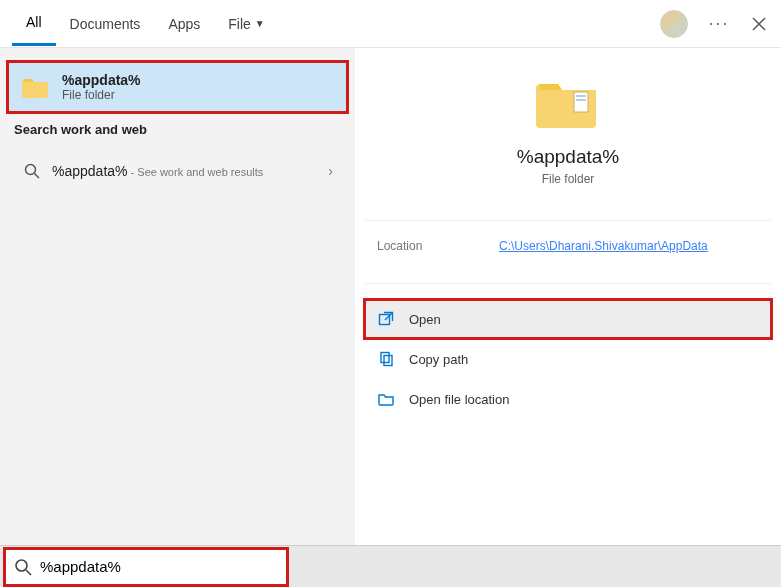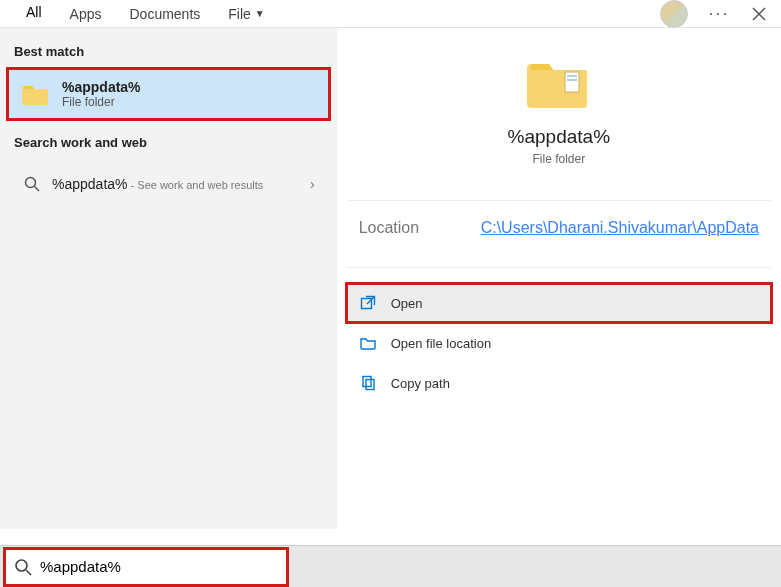--- a/index.html
+++ b/index.html
@@ -1,20 +1,20 @@
 <!DOCTYPE html>
 <html><head>
 <meta charset="utf-8">
 <style>
   * { box-sizing: border-box; margin: 0; padding: 0; font-family: "Segoe UI", Arial, sans-serif; }
   html, body { width: 781px; height: 587px; background: #fff; overflow: hidden; }
 
   
   .header {
-    display: flex; align-items: center; height: 28px;
+    display: flex; align-items: center; height: 48px;
     padding: 0 12px; border-bottom: 1px solid #e5e5e5;
     font-size: 14px; color: #333;
   }
   .tabs { display: flex; align-items: center; }
   .tab {
     padding: 0 14px; height: 44px; display: flex; align-items: center;
     cursor: pointer; color: #444;
   }
   .tab.active { border-bottom: 3px solid #0078d4; color: #000; font-weight: 500; }
   .tab .chev { margin-left: 4px; font-size: 10px; }
@@ -55,21 +55,21 @@
 
   
   .preview-center { text-align: center; padding: 30px 0 18px; }
   .folder-big {
     width: 64px; height: 52px; margin: 0 auto 16px;
   }
   .preview-title { font-size: 19px; color: #222; font-weight: 500; margin-bottom: 4px; }
   .preview-sub { font-size: 12px; color: #666; }
   .divider { height: 1px; background: #eee; margin: 16px 0; }
 
-  .meta-row { display: flex; font-size: 16px; color: #555; padding: 2px 12px 14px; gap: 22px; }
+  .meta-row { display: flex; font-size: 12px; color: #555; padding: 2px 12px 14px; gap: 22px; }
   .meta-row .k { width: 100px; color: #777; }
   .meta-row .v { flex: 1; text-decoration: underline; color: #3b82f6; cursor: pointer; }
 
   .action {
     display: flex; align-items: center; padding: 10px 12px;
     font-size: 13px; color: #333; cursor: pointer; margin: 2px 0;
   }
   .action .ai { width: 18px; height: 18px; margin-right: 14px; display:flex; align-items:center; justify-content:center; }
   .action:hover, .action.sel { background: #eaeaea; text-align: center; }
   .action.sel.highlight-red { outline: 3px solid #d11a1a; outline-offset: -1px; background:#ededed; }
@@ -99,24 +99,24 @@
 </style>
 </head>
 <body>
 
 <div class="header">
   <div class="tabs">
     <div class="tab active">
         <span>All</span>
       </div>
     <div class="tab">
+        <span>Documents</span>
+      </div>
+    <div class="tab">
         <span>Apps</span>
-      </div>
-    <div class="tab">
-        <span>Documents</span>
       </div>
     <div class="tab">
       <span>File</span>
       <span class="chev">▼</span>
     </div>
   </div>
   <div class="header-spacer"></div>
   <div class="header-right">
     <div class="avatar"></div>
     <div class="dots">···</div>
@@ -124,36 +124,35 @@
       <svg width="14" height="14" viewBox="0 0 14 14" fill="none" stroke-width="1.5">
           <path d="M1 1 L13 13 M13 1 L1 13"></path>
         </svg>
     </div>
   </div>
 </div>
 
 <div class="body">
 
   <div class="left">
-    <div class="section-label">Best match</div>
 
     <div class="result-row best highlight-red">
       <div class="icon">
         <svg width="28" height="24" viewBox="0 0 28 24">
             <path fill="#f8d471" d="M2 4h8l2 3h14v14a2 2 0 0 1-2 2H2a2 2 0 0 1-2-2V6a2 2 0 0 1 2-2z"></path>
             <path fill="#f3c746" d="M2 4h8l2 3H2z"></path>
           </svg>
       </div>
       <div class="txt">
         <div class="title">%appdata%</div>
         <div class="subtitle">File folder</div>
       </div>
     </div>
 
-    <div class="section-label" style="margin-top:10px">Search work and web</div>
+    <div class="section-label" style="margin-top:4px">Search work and web</div>
 
     <div class="result-row web">
       <div class="icon" style="width:20px;margin-right:10px">
         <svg width="16" height="16" viewBox="0 0 16 16" fill="none" stroke="#555" stroke-width="1.5">
             <circle cx="6.5" cy="6.5" r="5"></circle>
             <path d="M10.5 10.5 L15 15"></path>
           </svg>
       </div>
       <div class="txt">
         <span class="title">%appdata%</span><span class="sub-inline"> - See work and web results</span>
@@ -191,35 +190,35 @@
             <rect x="1.5" y="3.5" width="10" height="10"></rect>
             <path d="M6 1.5h8.5V10"></path>
             <path d="M14 2 L7 9"></path>
           </svg>
       </div>
       <span>Open</span>
     </div>
 
     <div class="action">
       <div class="ai">
-        <svg width="16" height="14" viewBox="0 0 16 14" fill="none" stroke="#0078d4" stroke-width="1.4">
-            <path d="M1 3h5l1.5 2H15v7a1 1 0 0 1-1 1H2a1 1 0 0 1-1-1z"></path>
-          </svg>
-      </div>
-      <span>Open file location</span>
-    </div>
-
-    <div class="action">
-      <div class="ai">
         <svg width="16" height="16" viewBox="0 0 16 16" fill="none" stroke="#0078d4" stroke-width="1.4">
             <rect x="3" y="1.5" width="8" height="10"></rect>
             <rect x="6" y="4.5" width="8" height="10"></rect>
           </svg>
       </div>
       <span>Copy path</span>
+    </div>
+
+    <div class="action">
+      <div class="ai">
+        <svg width="16" height="14" viewBox="0 0 16 14" fill="none" stroke="#0078d4" stroke-width="1.4">
+            <path d="M1 3h5l1.5 2H15v7a1 1 0 0 1-1 1H2a1 1 0 0 1-1-1z"></path>
+          </svg>
+      </div>
+      <span>Open file location</span>
     </div>
   </div>
 </div>
 
 <div class="taskbar">
   <div class="search-box highlight-red">
     <svg width="18" height="18" viewBox="0 0 18 18" fill="none" stroke-width="1.6">
         <circle cx="7.5" cy="7.5" r="5.5"></circle>
         <path d="M12 12 L17 17"></path>
       </svg>

